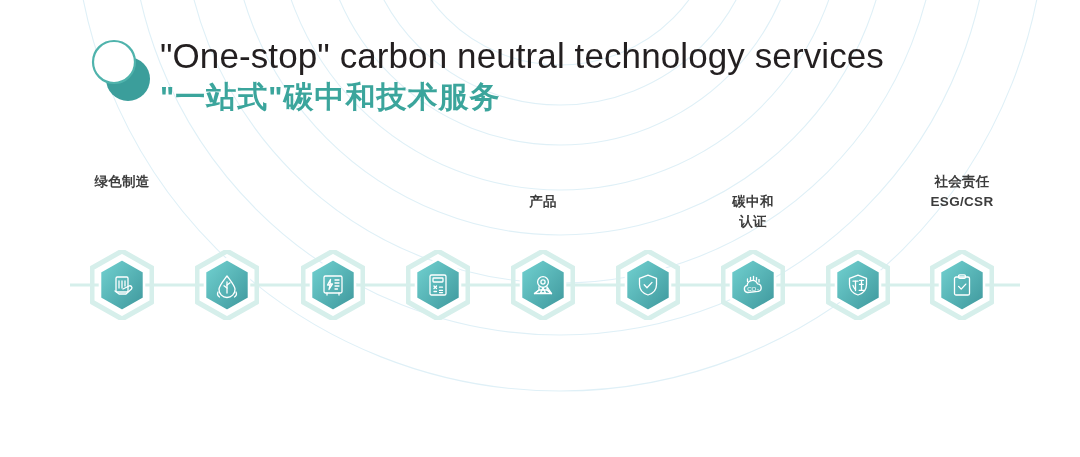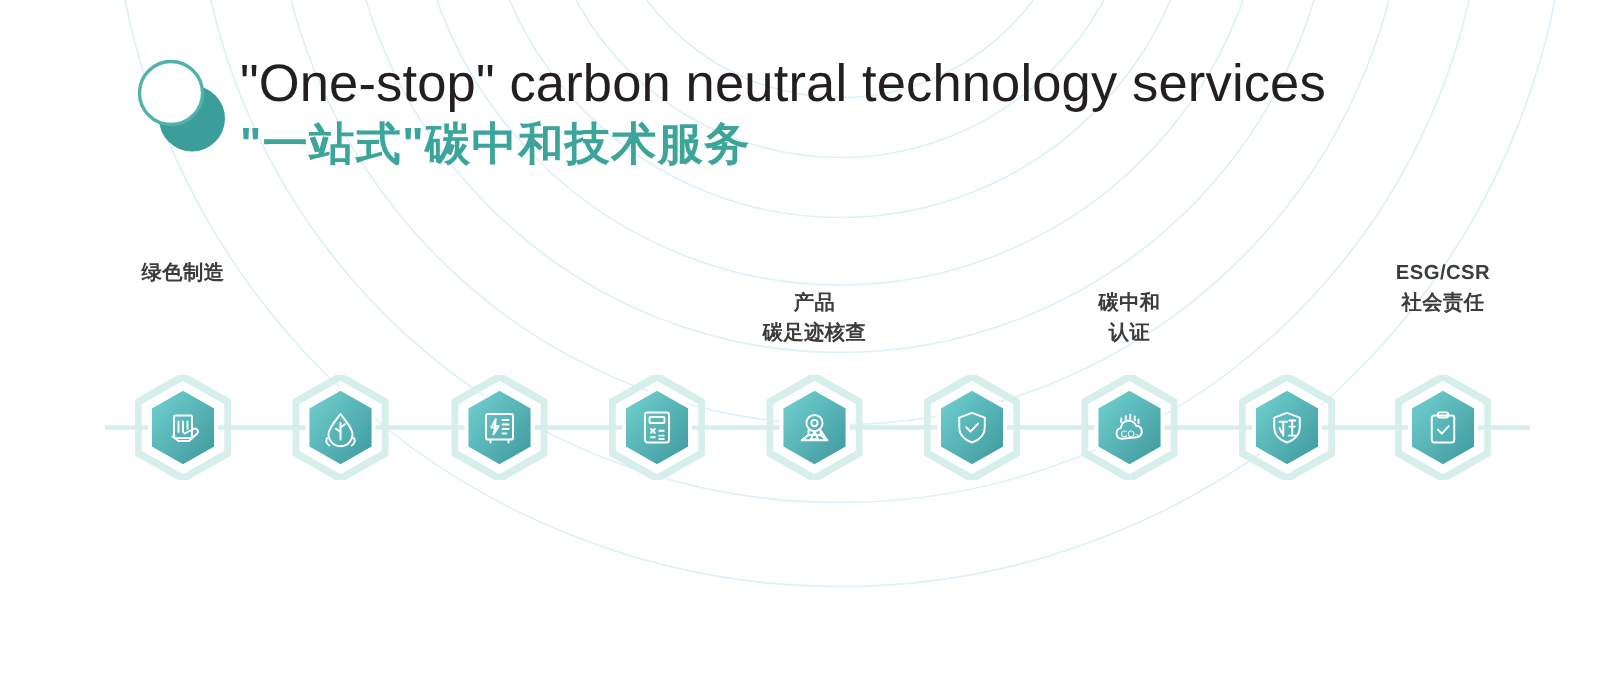--- a/index.html
+++ b/index.html
@@ -119,21 +119,21 @@
           </svg>
         </div>
         <div class="node" style="left: 511px; padding-left: 12px;">
           <svg width="64" height="70" viewBox="0 0 64 70" style="position: absolute; left: 0px; top: 0px;">
             <polygon points="32,1 62,18 62,52 32,69 2,52 2,18" fill="none" stroke="#d6efeb" stroke-width="5" stroke-linejoin="round"></polygon>
             <polygon points="32,9 54,21.5 54,48.5 32,61 10,48.5 10,21.5" fill="url(#hexgrad)" stroke="#ffffff" stroke-width="2.6" stroke-linejoin="round"></polygon>
             <g transform="translate(20,23) scale(1.0)" fill="none" stroke="#ffffff" stroke-width="1.3" stroke-linecap="round" stroke-linejoin="round">
               <use href="#ic-map-location-pin-icon"></use>
             </g>
           </svg>
-          <div class="lbl top" style="top: -58px;"><span class="lbl-line">产品</span><span class="lbl-line">碳足迹核查</span></div>
+          <div class="lbl top" style="top: -58px;"><span class="lbl-line">产品</span></div>
         </div>
         <div class="node" style="left: 616px;">
           <svg width="64" height="70" viewBox="0 0 64 70" style="position: absolute; left: 0px; top: 0px;">
             <polygon points="32,1 62,18 62,52 32,69 2,52 2,18" fill="none" stroke="#d6efeb" stroke-width="5" stroke-linejoin="round"></polygon>
             <polygon points="32,9 54,21.5 54,48.5 32,61 10,48.5 10,21.5" fill="url(#hexgrad)" stroke="#ffffff" stroke-width="2.6" stroke-linejoin="round"></polygon>
             <g transform="translate(20,23) scale(1.0)" fill="none" stroke="#ffffff" stroke-width="1.3" stroke-linecap="round" stroke-linejoin="round">
               <use href="#ic-shield-check-icon"></use>
             </g>
           </svg>
         </div>
@@ -157,21 +157,21 @@
           </svg>
         </div>
         <div class="node" style="left: 930px;">
           <svg width="64" height="70" viewBox="0 0 64 70" style="position: absolute; left: 0px; top: 0px;">
             <polygon points="32,1 62,18 62,52 32,69 2,52 2,18" fill="none" stroke="#d6efeb" stroke-width="5" stroke-linejoin="round"></polygon>
             <polygon points="32,9 54,21.5 54,48.5 32,61 10,48.5 10,21.5" fill="url(#hexgrad)" stroke="#ffffff" stroke-width="2.6" stroke-linejoin="round"></polygon>
             <g transform="translate(20,23) scale(1.0)" fill="none" stroke="#ffffff" stroke-width="1.3" stroke-linecap="round" stroke-linejoin="round">
               <use href="#ic-clipboard-check-icon"></use>
             </g>
           </svg>
-          <div class="lbl top" style="top: -78px;"><span class="lbl-line">ESG/CSR</span><span class="lbl-line">社会责任</span></div>
+          <div class="lbl top" style="top: -78px;"><span class="lbl-line">社会责任</span><span class="lbl-line">ESG/CSR</span></div>
         </div>
       </div>
   </div>
 
 </div>
 
 <svg width="0" height="0" style="position:absolute" aria-hidden="true">
   <defs>
     <linearGradient id="hexgrad" x1="0" y1="0" x2="1" y2="1">
       <stop offset="0%" stop-color="#73d3d2"></stop>

